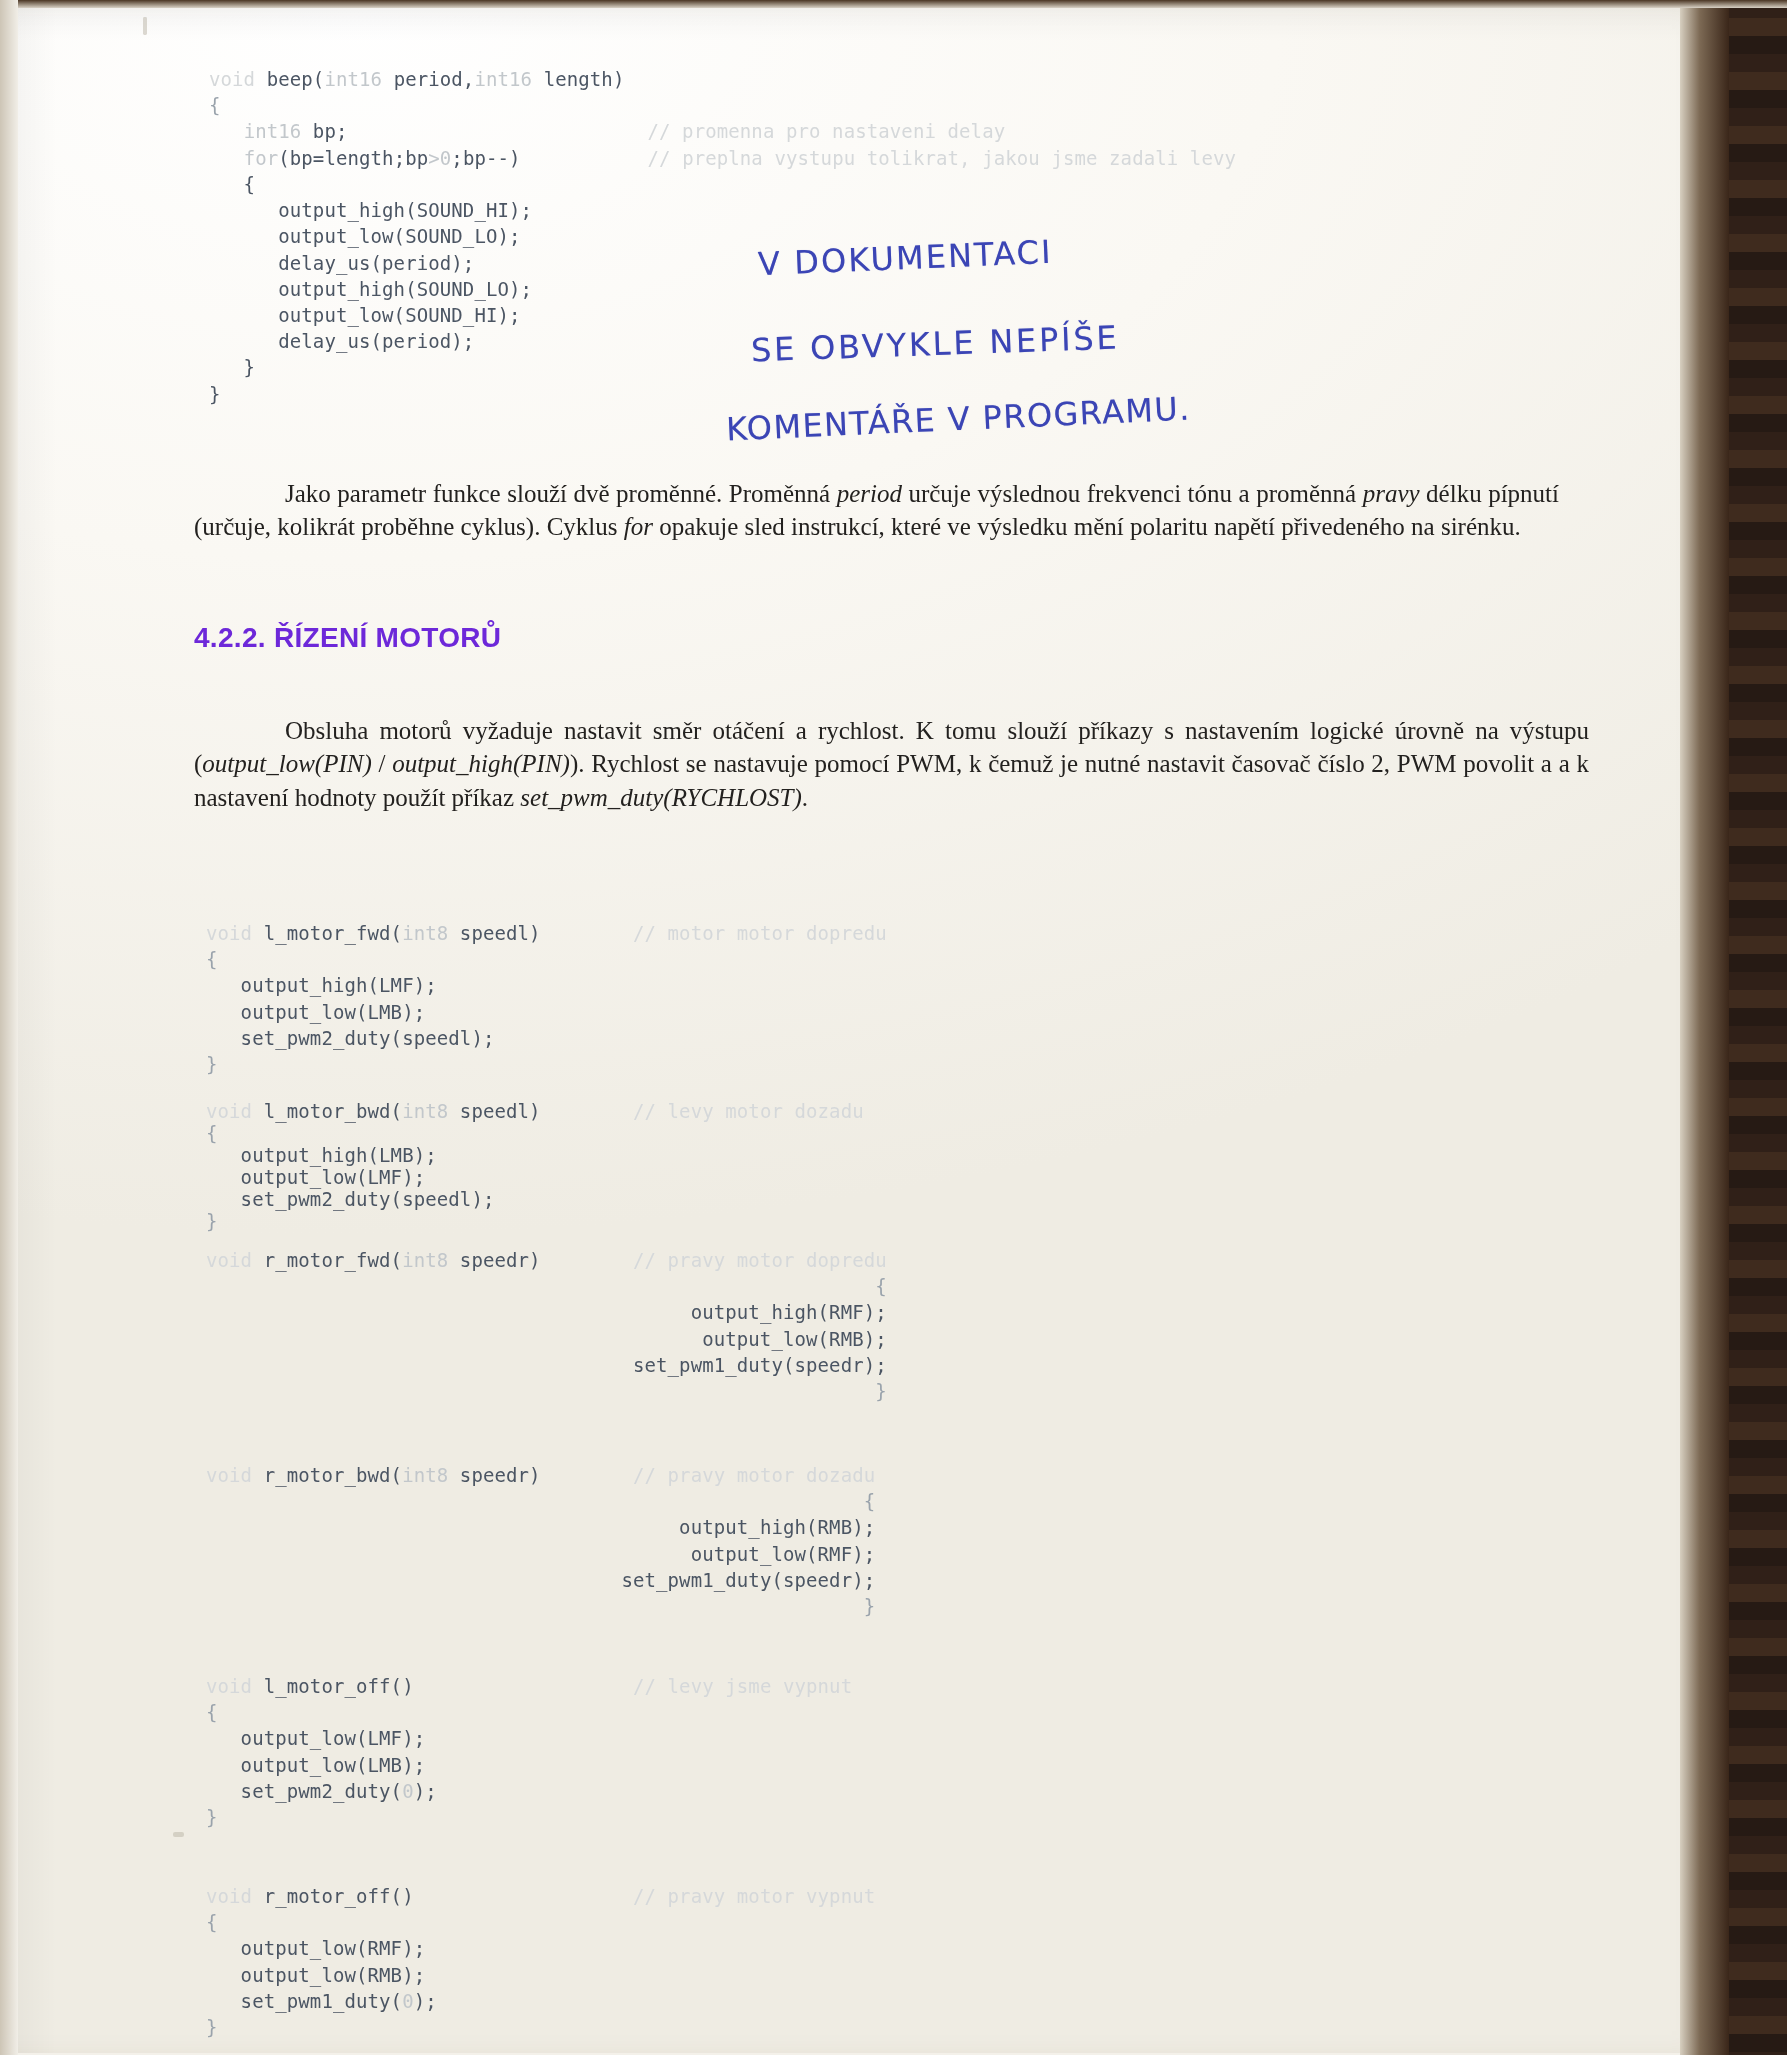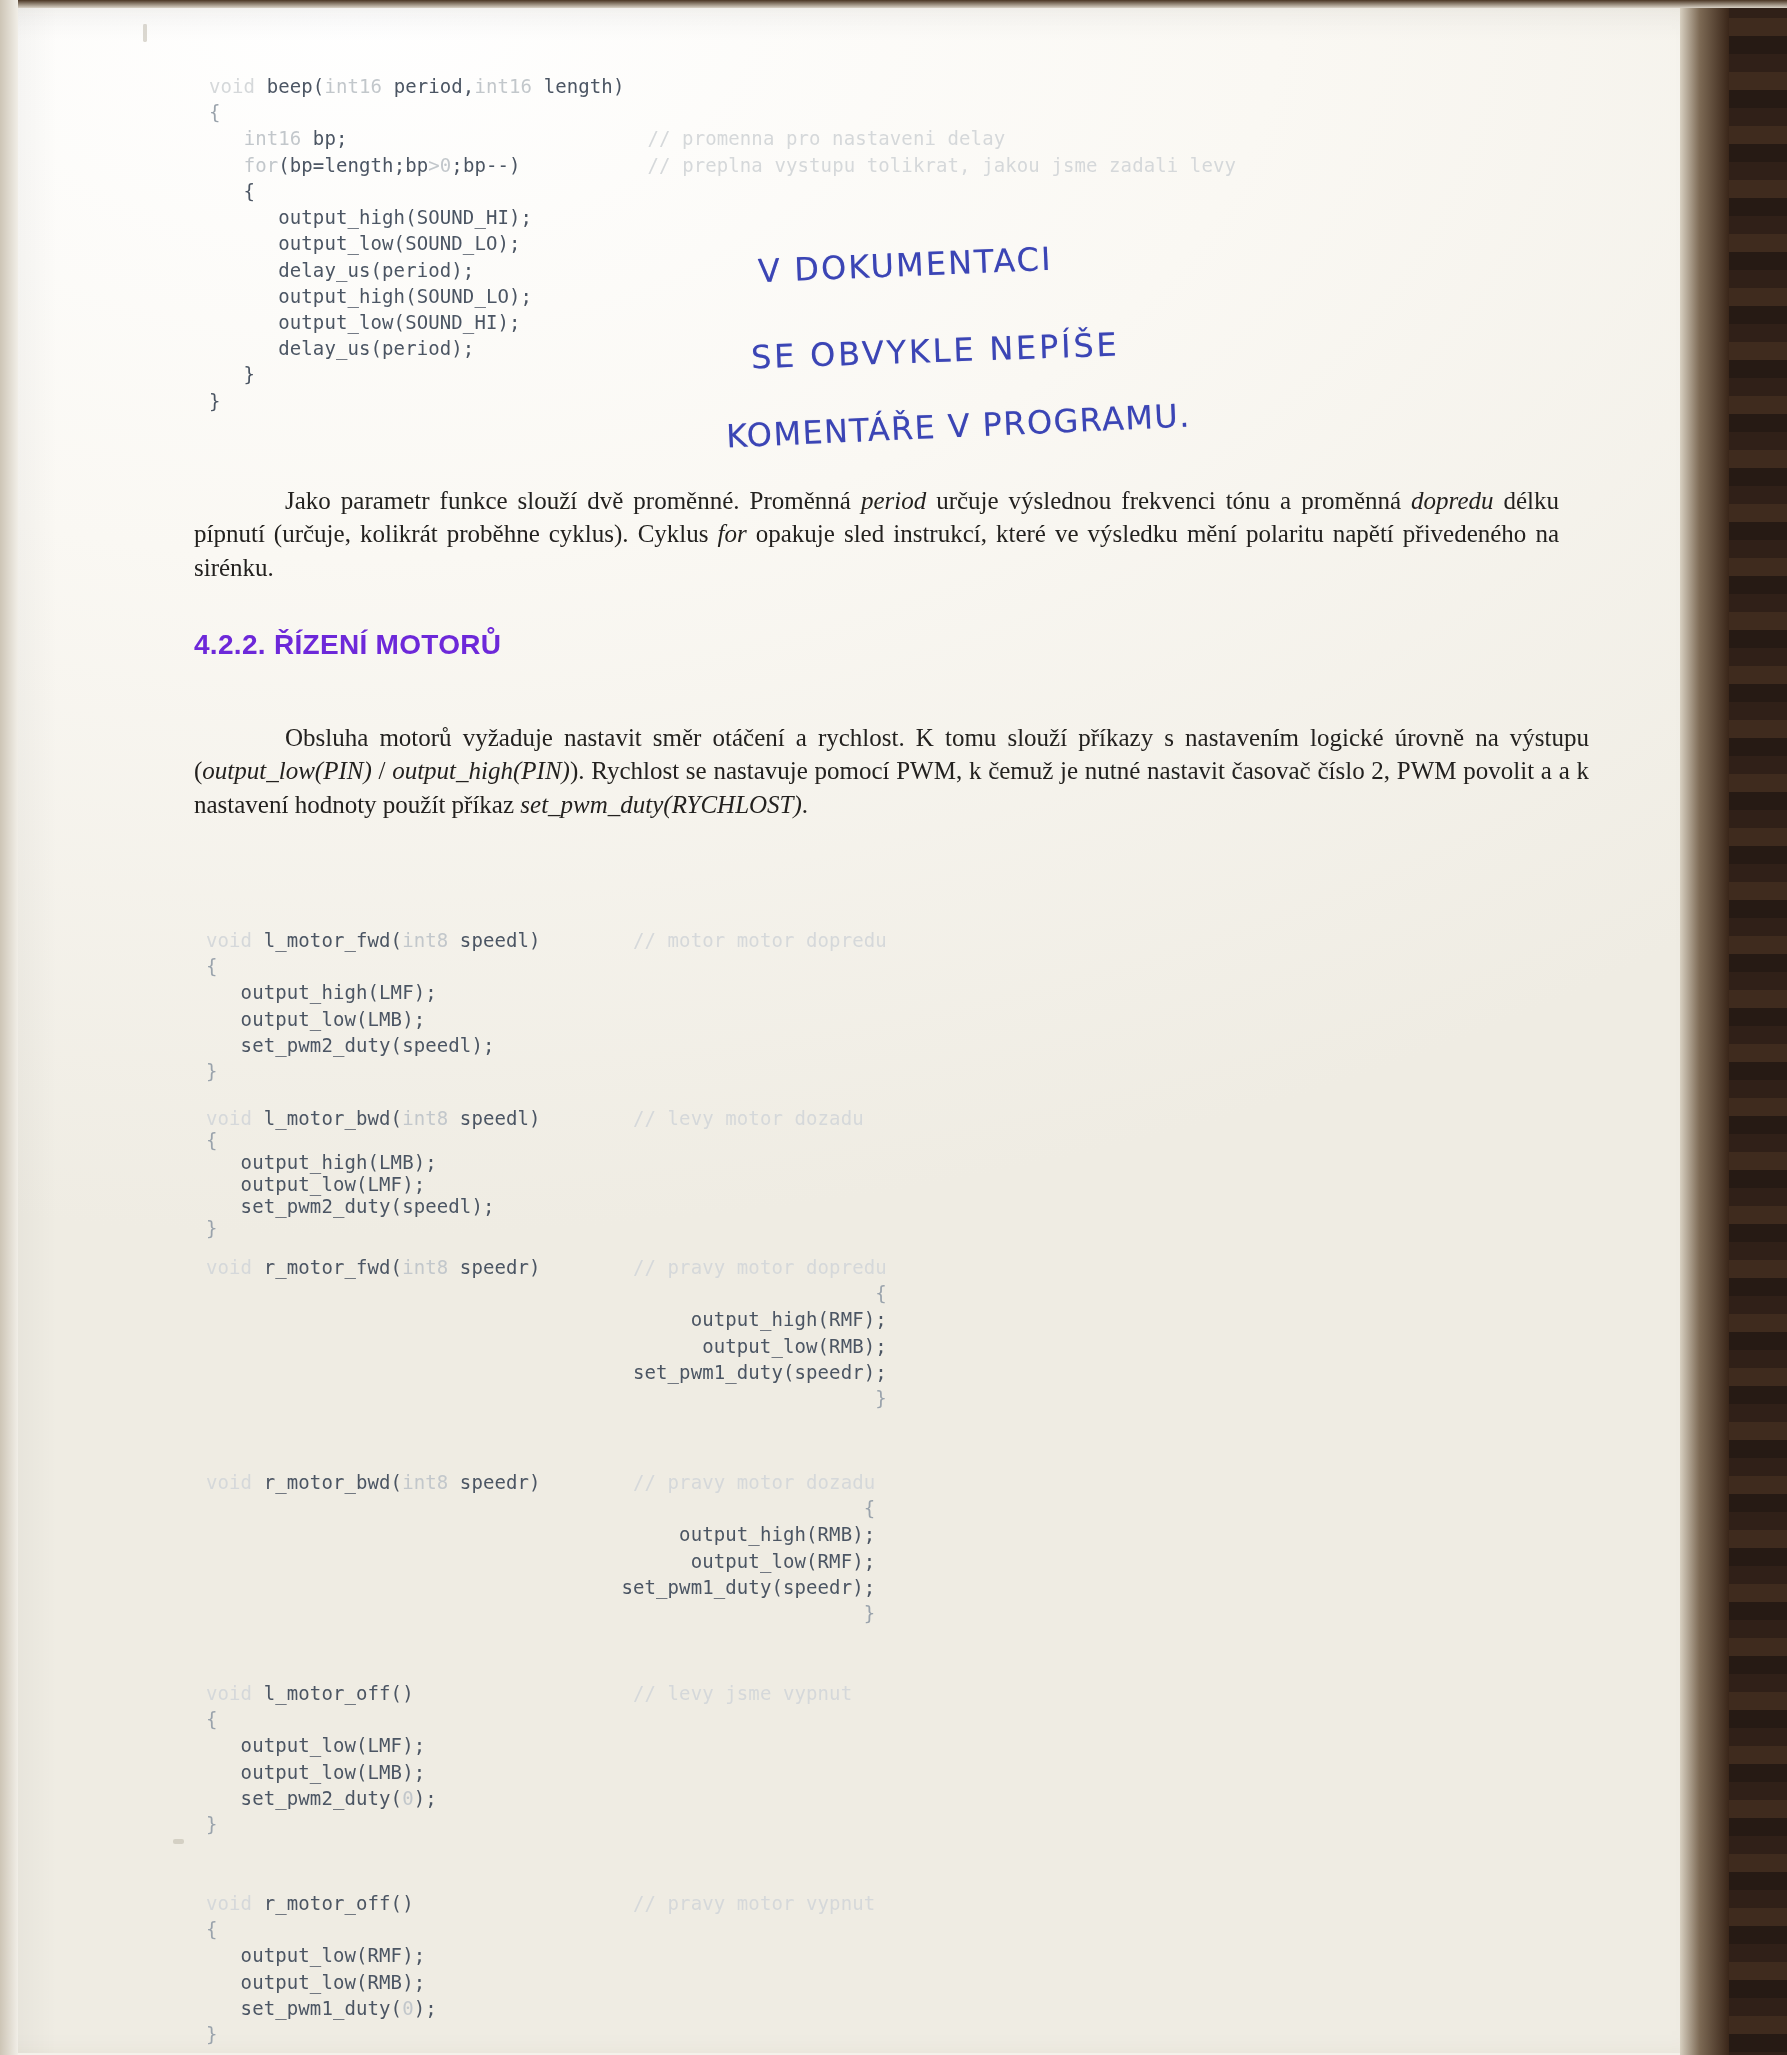--- a/index.html
+++ b/index.html
@@ -68,21 +68,21 @@
     inset: 0;
     background:
       linear-gradient(90deg, rgba(0,0,0,0.035) 0px, rgba(0,0,0,0) 42px),
       linear-gradient(180deg, rgba(0,0,0,0.03) 0px, rgba(0,0,0,0) 35px);
     pointer-events: none;
   }
 
   
   .content {
     position: absolute;
-    top: 16px; left: 0;
+    top: 9px; left: 0;
     width: 1788px;
     height: 1590px;
   }
 
   .code-block {
     position: absolute;
     font-family: "DejaVu Sans Mono", monospace;
     font-size: 19px;
     line-height: 1.38;
     color: #4b5563;
@@ -166,21 +166,21 @@
       output_high(SOUND_LO);
       output_low(SOUND_HI);
       delay_us(period);
    }
 }</pre>
 
   <div class="handwriting hw1">V DOKUMENTACI</div>
   <div class="handwriting hw2">SE OBVYKLE NEPÍŠE</div>
   <div class="handwriting hw3">KOMENTÁŘE V PROGRAMU.</div>
 
-  <div class="para" id="para-beep" style="top: 468px; left: 194px; width: 1365px; text-indent: 91px;">Jako parametr funkce slouží dvě proměnné. Proměnná <em>period</em> určuje výslednou frekvenci tónu a proměnná <em>dopredu</em> délku pípnutí (určuje, kolikrát proběhne cyklus). Cyklus <em>for</em> opakuje sled instrukcí, které ve výsledku mění polaritu napětí přivedeného na sirénku.</div>
+  <div class="para" id="para-beep" style="top: 468px; left: 194px; width: 1365px; text-indent: 91px;">Jako parametr funkce slouží dvě proměnné. Proměnná <em>period</em> určuje výslednou frekvenci tónu a proměnná <em>pravy</em> délku pípnutí (určuje, kolikrát proběhne cyklus). Cyklus <em>for</em> opakuje sled instrukcí, které ve výsledku mění polaritu napětí přivedeného na sirénku.</div>
 
   <div class="heading" id="heading-422" style="top: 613px; left: 194px;">4.2.2. ŘÍZENÍ MOTORŮ</div>
 
   <div class="para" id="para-motor" style="top: 705px; left: 194px; width: 1395px; text-indent: 91px;">Obsluha motorů vyžaduje nastavit směr otáčení a rychlost. K tomu slouží příkazy s nastavením logické úrovně na výstupu (<em>output_low(PIN)</em> / <em>output_high(PIN)</em>). Rychlost se nastavuje pomocí PWM, k čemuž je nutné nastavit časovač číslo 2, PWM povolit a a k nastavení hodnoty použít příkaz <em>set_pwm_duty(RYCHLOST)</em>.</div>
 
   <pre class="code-block" id="code-l-fwd" style="top: 892px; left: 206px;"><span class="ghost">void</span> l_motor_fwd(<span class="faint">int8</span> speedl)        <span class="ghost">// motor motor dopredu</span>
 <span class="dim">{</span>
    output_high(LMF);
    output_low(LMB);
    set_pwm2_duty(speedl);

